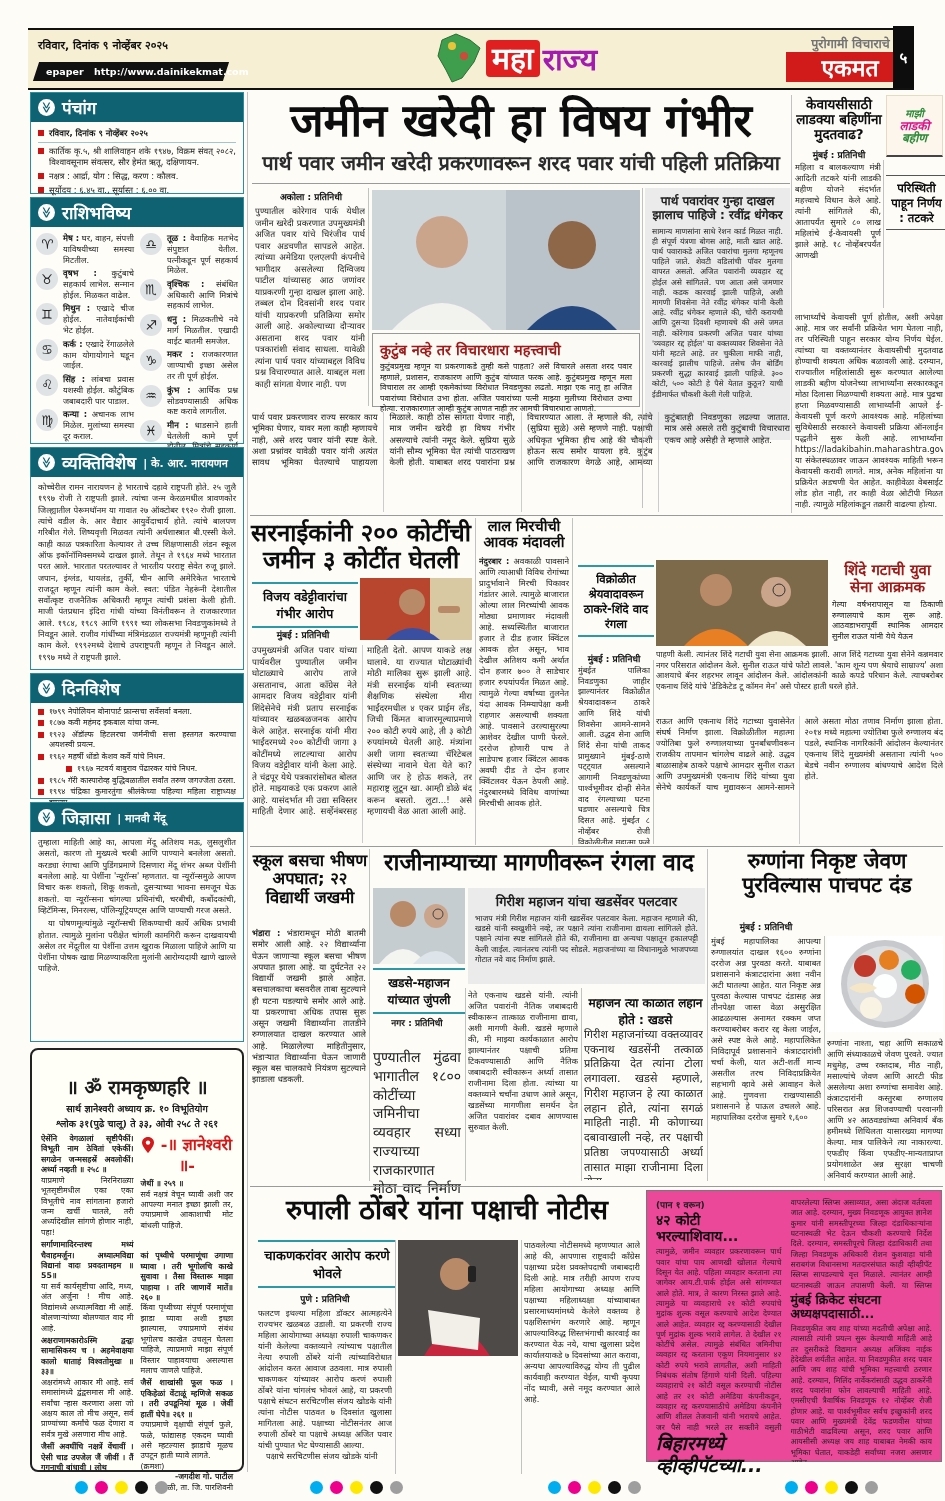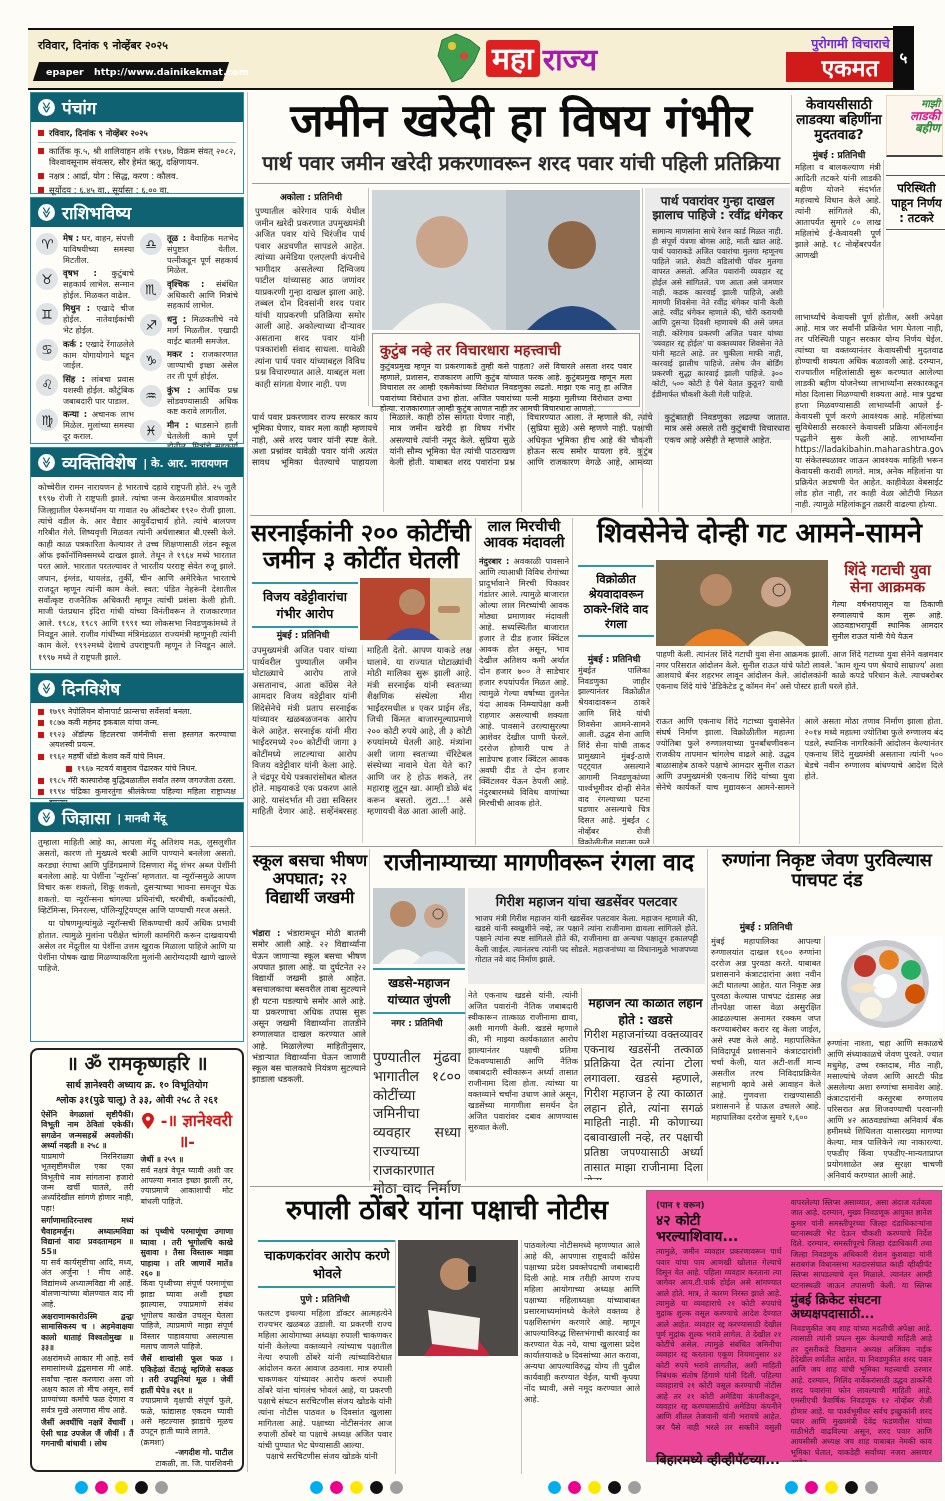--- a/index.html
+++ b/index.html
@@ -33,27 +33,27 @@
   .zrow{display:flex;gap:5px;margin:3px 0;align-items:flex-start;}
   .zic{width:22px;height:22px;border-radius:50%;background:#dfe3e5;color:#222;flex:0 0 auto;
        display:flex;align-items:center;justify-content:center;font-size:13px;}
   .zt{font-size:8.2px;line-height:1.3;text-align:justify;}
   .zt b{font-size:8.4px;}
   .vline{position:absolute;width:1px;background:#c2c2c2;}
   .hline{position:absolute;height:1px;background:#9a9a9a;}
   .dots{position:absolute;display:flex;gap:7px;}
   .dot{width:13px;height:13px;border-radius:50%;}
   .d-c{background:#00aeef}.d-m{background:#ec008c}.d-y{background:#ffe800}.d-k{background:#111}.d-g{background:#9e9e9e}
-  .ram{border:2px solid #222;border-radius:8px;background:#fffef7;box-sizing:border-box;padding:0 9px;}
+  .ram{border:2px solid #222;border-radius:8px;background:#fffef7;box-sizing:border-box;padding:24px 9px;}
   .ramtitle{text-align:center;font-weight:bold;font-size:19px;}
   .ramsub{text-align:center;font-weight:bold;font-size:9.5px;margin-top:2px;}
   .verse{font-weight:bold;}
   .dny{color:#d11a1a;font-weight:bold;text-align:center;font-size:16px;}
-  .ladki{background:#fdf6ec;border:1px solid #e8d9c2;border-bottom:2px solid #444;text-align:right;
-         padding:3px 2px;box-sizing:border-box;line-height:1.05;}
+  .ladki{background:#fdf6ec;border:1px solid #e8d9c2;border-bottom:2px solid #444;text-align:center;
+         padding:13px 2px;box-sizing:border-box;line-height:1.05;}
   .ladki .l1{color:#2e8b3a;font-weight:bold;font-size:10px;font-style:italic;}
   .ladki .l2{color:#d6198a;font-weight:bold;font-size:12px;font-style:italic;}
   .ladki .l3{color:#2e8b3a;font-weight:bold;font-size:12px;font-style:italic;}
   .cols2{column-count:2;column-gap:10px;column-rule:1px solid #ccc;}
   .cols4{column-count:4;column-gap:12px;column-rule:1px solid #ccc;}
   .contbox{border:1.5px solid #777;background:#ec4899;box-sizing:border-box;padding:7px 9px;}
 </style>
 </head>
 <body>
 
@@ -72,21 +72,21 @@
       <svg viewBox="0 0 46 52">
           <path d="M6 8 L20 2 L34 8 L44 16 L38 30 L26 46 L16 50 L10 38 L2 24 Z" fill="#3f9e4d" stroke="#2a6e35"></path>
           <circle cx="16" cy="14" r="4" fill="#e8c43a"></circle>
           <circle cx="28" cy="24" r="4" fill="#cc4b3a"></circle>
         </svg>
     </span>
     <div class="abs" style="left:458px;top:8px;display:flex;align-items:center;">
       <span style="background:#e02020;color:#fff;font-weight:bold;font-size:30px;padding:0 6px;border-radius:4px;line-height:1.25;">महा</span>
       <span style="color:#a21caf;font-weight:bold;font-size:30px;margin-left:3px;">राज्य</span>
     </div>
-    <div class="abs" style="left:760px;top:5px;width:125px;text-align:center;color:#6d28d9;font-weight:bold;font-size:12.5px;">पुरोगामी विचाराचे</div>
+    <div class="abs" style="left:760px;top:5px;width:125px;text-align:center;color:#737373;font-weight:bold;font-size:12.5px;">पुरोगामी विचाराचे</div>
     <div class="abs" style="left:758px;top:22px;width:128px;height:30px;background:#d11a1a;display:flex;align-items:center;justify-content:center;">
       <span style="color:#fff;font-weight:bold;font-size:23px;">एकमत</span>
     </div>
   </div>
   <div class="abs" style="left:893px;top:26px;width:21px;height:62px;background:#0d0d0d;display:flex;align-items:center;justify-content:center;">
     <span style="color:#fff;font-weight:bold;font-size:15px;">५</span>
   </div>
 
   <div class="abs sec" style="left:30px;top:92px;width:214px;height:102px;">
     <div class="sec-head">
@@ -335,21 +335,20 @@
   <div class="vline" style="left:475px;top:518px;height:327px;"></div>
 
   <div class="abs hl" style="left:479px;top:518px;width:90px;font-size:14.5px;">लाल मिरचीची आवक मंदावली</div>
   <div class="abs body" style="left:479px;top:556px;width:90px;height:288px;overflow:hidden;font-size:8.2px;">
     <span class="dl">नंदुरबार :</span>
     <span>अवकाळी पावसाने आणि त्याआधी विविध रोगांच्या प्रादुर्भावाने मिरची पिकावर गंडांतर आले. त्यामुळे बाजारात ओल्या लाल मिरच्यांची आवक मोठ्या प्रमाणावर मंदावली आहे. सध्यस्थितीत बाजारात हजार ते दीड हजार क्विंटल आवक होत असून, भाव देखील अतिशय कमी अर्थात दोन हजार ७०० ते साडेचार हजार रुपयांपर्यंत मिळत आहे. त्यामुळे गेल्या वर्षाच्या तुलनेत यंदा आवक निम्म्यापेक्षा कमी राहणार असल्याची शक्यता आहे. पावसाने उरल्यासुरल्या आशेवर देखील पाणी फेरले. दररोज होणारी पाच ते साडेपाच हजार क्विंटल आवक अवघी दीड ते दोन हजार क्विंटलवर येऊन ठेपली आहे. नंदुरबारमध्ये विविध वाणांच्या मिरचीची आवक होते.</span>
   </div>
 
   <div class="vline" style="left:572px;top:518px;height:327px;"></div>
 
-  <div class="abs hl" style="left:576px;top:518px;width:367px;font-size:27px;">शिवसेनेचे दोन्ही गट आमने-सामने</div>
   <div class="abs tealrule" style="left:578px;top:565px;width:72px;font-size:11.5px;">विक्रोळीत श्रेयवादावरून ठाकरे-शिंदे वाद रंगला</div>
   <div class="abs byline" style="left:578px;top:652px;width:72px;">मुंबई : प्रतिनिधी</div>
   <div class="abs body" style="left:578px;top:666px;width:72px;height:178px;overflow:hidden;font-size:8px;">मुंबईत पालिका निवडणुका जाहीर झाल्यानंतर विक्रोळीत श्रेयवादावरून ठाकरे आणि शिंदे यांची शिवसेना आमने-सामने आली. उद्धव सेना आणि शिंदे सेना यांची ताकद प्रामुख्याने मुंबई-ठाणे पट्ट्यात असल्याने आगामी निवडणुकांच्या पार्श्वभूमीवर दोन्ही सेनेत वाद रंगल्याच्या घटना घडणार असल्याचे चित्र दिसत आहे. मुंबईत ८ नोव्हेंबर रोजी विक्रोळीतील महात्मा फुले रुग्णालयावरून आमदार सुनील</div>
   <div class="abs photo" style="left:656px;top:560px;width:172px;height:86px;">
     <svg viewBox="0 0 172 86" preserveAspectRatio="none">
       <rect width="172" height="86" fill="#7d6a4a"></rect>
       <circle cx="60" cy="30" r="16" fill="#b98a68"></circle>
       <path d="M28 86 Q60 52 92 86 Z" fill="#e87f24"></path>
       <circle cx="120" cy="32" r="15" fill="#caa58c"></circle>
       <path d="M92 86 Q120 56 150 86 Z" fill="#efe5c8"></path>
@@ -388,21 +387,21 @@
   <div class="abs graybox" style="left:468px;top:888px;width:237px;height:96px;">
     <div class="gb-title" style="font-size:13px;">गिरीश महाजन यांचा खडसेंवर पलटवार</div>
     <div class="body" style="font-size:7.8px;height:58px;overflow:hidden;">भाजप मंत्री गिरीश महाजन यांनी खडसेंवर पलटवार केला. महाजन म्हणाले की, खडसे यांनी स्वखुशीने नव्हे, तर पक्षाने त्यांना राजीनामा द्यायला सांगितले होते. पक्षाने त्यांना स्पष्ट सांगितले होते की, राजीनामा द्या अन्यथा पक्षातून हकालपट्टी केली जाईल. त्यानंतरच त्यांनी पद सोडले. महाजनांच्या या विधानामुळे भाजपच्या गोटात नवे वाद निर्माण झाले.</div>
   </div>
   <div class="abs body" style="left:468px;top:990px;width:110px;height:190px;overflow:hidden;font-size:8.2px;">नेते एकनाथ खडसे यांनी. त्यांनी अजित पवारांनी नैतिक जबाबदारी स्वीकारून तात्काळ राजीनामा द्यावा, अशी मागणी केली. खडसे म्हणाले की, मी माझ्या कार्यकाळात आरोप झाल्यानंतर पक्षाची प्रतिमा टिकवण्यासाठी आणि नैतिक जबाबदारी स्वीकारून अर्ध्या तासात राजीनामा दिला होता. त्यांच्या या वक्तव्याने चर्चांना उधाण आले असून, खडसेंच्या मागणीला समर्थन देत अजित पवारांवर दबाव आणण्यास सुरुवात केली.</div>
   <div class="abs quote" style="left:584px;top:990px;width:119px;font-size:12px;border-top:none;border-bottom:none;">महाजन त्या काळात लहान होते : खडसे</div>
   <div class="abs body" style="left:584px;top:1028px;width:119px;height:152px;overflow:hidden;font-size:11px;">गिरीश महाजनांच्या वक्तव्यावर एकनाथ खडसेंनी तत्काळ प्रतिक्रिया देत त्यांना टोला लगावला. खडसे म्हणाले, गिरीश महाजन हे त्या काळात लहान होते, त्यांना सगळं माहिती नाही. मी कोणाच्या दबावाखाली नव्हे, तर पक्षाची प्रतिष्ठा जपण्यासाठी अर्ध्या तासात माझा राजीनामा दिला होता.</div>
 
   <div class="vline" style="left:707px;top:849px;height:332px;"></div>
 
-  <div class="abs hl" style="left:711px;top:850px;width:232px;font-size:18px;">रुग्णांना निकृष्ट जेवण पुरविल्यास पाचपट दंड</div>
+  <div class="abs hl" style="left:711px;top:850px;width:232px;font-size:21px;">रुग्णांना निकृष्ट जेवण पुरविल्यास पाचपट दंड</div>
   <div class="abs byline" style="left:711px;top:920px;width:110px;">मुंबई : प्रतिनिधी</div>
   <div class="abs body" style="left:711px;top:936px;width:110px;height:245px;overflow:hidden;font-size:8.2px;">मुंबई महापालिका आपल्या रुग्णालयांत दाखल १६०० रुग्णांना दररोज अन्न पुरवठा करते. याबाबत प्रशासनाने कंत्राटदारांना अशा नवीन अटी घातल्या आहेत. यात निकृष्ट अन्न पुरवठा केल्यास पाचपट दंडासह अन्न तीनपेक्षा जास्त वेळा असुरक्षित आढळल्यास अनामत रक्कम जप्त करण्याबरोबर करार रद्द केला जाईल, असे स्पष्ट केले आहे. महापालिकेत निविदापूर्व प्रशासनाने कंत्राटदारांशी चर्चा केली, यात अटी-शर्ती मान्य असतील तरच निविदाप्रक्रियेत सहभागी व्हावे असे आवाहन केले आहे. गुणवत्ता राखण्यासाठी प्रशासनाने हे पाऊल उचलले आहे. महापालिका दररोज सुमारे १,६००</div>
   <div class="abs photo" style="left:827px;top:936px;width:116px;height:96px;background:#fff;">
     <svg viewBox="0 0 116 96">
       <circle cx="58" cy="48" r="44" fill="#c7c9cc"></circle>
       <circle cx="58" cy="48" r="38" fill="#dcdee0"></circle>
       <circle cx="38" cy="30" r="11" fill="#c0392b"></circle>
       <circle cx="62" cy="24" r="10" fill="#e67e22"></circle>
       <circle cx="84" cy="34" r="10" fill="#27ae60"></circle>
       <circle cx="88" cy="58" r="10" fill="#d35400"></circle>
@@ -433,21 +432,21 @@
   </div>
 
   <div class="abs body" style="left:524px;top:1240px;width:116px;height:234px;overflow:hidden;font-size:8.2px;">पाठवलेल्या नोटीसमध्ये म्हणण्यात आले आहे की, आपणास राष्ट्रवादी काँग्रेस पक्षाच्या प्रदेश प्रवक्तेपदाची जबाबदारी दिली आहे. मात्र तरीही आपण राज्य महिला आयोगाच्या अध्यक्ष आणि पक्षाच्या महिलाध्यक्षा यांच्याबाबत प्रसारमाध्यमांमध्ये केलेले वक्तव्य हे पक्षशिस्तभंग करणारे आहे. म्हणून आपल्याविरुद्ध शिस्तभंगाची कारवाई का करण्यात येऊ नये, याचा खुलासा प्रदेश कार्यालयाकडे ७ दिवसांच्या आत करावा, अन्यथा आपल्याविरुद्ध योग्य ती पुढील कार्यवाही करण्यात येईल, याची कृपया नोंद घ्यावी, असे नमूद करण्यात आले आहे.</div>
 
   <div class="abs contbox" style="left:646px;top:1190px;width:296px;height:272px;">
     <div style="display:flex;gap:9px;height:100%;">
       <div style="width:47%;">
         <div class="dl" style="font-size:9px;">(पान १ वरून)</div>
         <div class="hl" style="text-align:left;font-size:14px;margin:2px 0 3px;">४२ कोटी भरल्याशिवाय...</div>
         <div class="body" style="font-size:7.7px;height:186px;overflow:hidden;">त्यामुळे, जमीन व्यवहार प्रकरणावरून पार्थ पवार यांचा पाय आणखी खोलात गेल्याचे दिसून येत आहे. पहिला व्यवहार करताना त्या जागेवर आय.टी.पार्क होईल असे सांगण्यात आले होते. मात्र, ते कारण निरस्त झाले आहे. त्यामुळे या व्यवहाराचे २१ कोटी रुपयांचे मुद्रांक शुल्क वसूल करण्याचे आदेश देण्यात आले आहेत. व्यवहार रद्द करण्यासाठी देखील पूर्ण मुद्रांक शुल्क भरावे लागेल. ते देखील २१ कोटींचे असेल. त्यामुळे संबंधित जमिनीचा व्यवहार रद्द करताना एकूण नियमानुसार ४२ कोटी रुपये भरावे लागतील, अशी माहिती निबंधक संतोष हिंगाणे यांनी दिली. पहिल्या व्यवहाराचे २१ कोटी वसूल करण्याची नोटीस आहे तर २१ कोटी अमेडिया कंपनीकडून, व्यवहार रद्द करण्यासाठीचे अमेडिया कंपनीने आणि शीतल तेजवानी यांनी भरायचे आहेत. जर पैसे नाही भरले तर सक्तीने वसुली करण्याची कायद्यात तरतूद आहे. या निर्णयाच्या विरोधात अपील करण्याचा त्यांना अधिकार आहे. मात्र, व्यवहार रद्द करण्यासाठी सहदुय्यम निबंधक कार्यालयात हजर असणे आवश्यक आहे, असेही हिंगाणे यांनी सांगितले.</div>
-        <div class="hl" style="text-align:left;font-size:13px;margin-top:20px;">बिहारमध्ये व्हीव्हीपॅटच्या...</div>
+        <div class="hl" style="text-align:left;font-size:19px;margin-top:0;font-style:italic;">बिहारमध्ये व्हीव्हीपॅटच्या...</div>
       </div>
       <div style="width:53%;">
         <div class="body" style="font-size:7.7px;height:92px;overflow:hidden;">वापरलेल्या स्लिप्स असाव्यात, असा अंदाज वर्तवला जात आहे. दरम्यान, मुख्य निवडणूक आयुक्त ज्ञानेश कुमार यांनी समस्तीपूरच्या जिल्हा दंडाधिकाऱ्यांना घटनास्थळी भेट देऊन चौकशी करण्याचे निर्देश दिले. दरम्यान, समस्तीपूरचे जिल्हा दंडाधिकारी तथा जिल्हा निवडणूक अधिकारी रोशन कुशवाहा यांनी सराबगंज विधानसभा मतदारसंघात काही व्हीव्हीपॅट स्लिप्स सापडल्याचे वृत्त मिळाले. त्यानंतर आम्ही घटनास्थळी जाऊन तपासणी केली. या स्लिप्स कमिशनिंग अँड डिस्पॅच सेंटरमध्ये सापडल्या. या मॉक पोलसाठी वापरलेल्या स्लिप्स आहेत, असे म्हटले.</div>
         <div class="hl" style="text-align:left;font-size:12.5px;margin:3px 0;">मुंबई क्रिकेट संघटना अध्यक्षपदासाठी...</div>
         <div class="body" style="font-size:7.7px;height:138px;overflow:hidden;">निवडणुकीत जय शाह यांच्या मदतीची अपेक्षा आहे. त्यासाठी त्यांनी प्रयत्न सुरू केल्याची माहिती आहे तर दुसरीकडे विद्यमान अध्यक्ष अजिंक्य नाईक हेदेखील शर्यतीत आहेत. या निवडणुकीत शरद पवार आणि जय शाह यांची भूमिका महत्त्वाची ठरणार आहे. दरम्यान, मिलिंद नार्वेकरांसाठी उद्धव ठाकरेंनी शरद पवारांना फोन लावल्याची माहिती आहे. एमसीएची त्रैवार्षिक निवडणूक १२ नोव्हेंबर रोजी होणार आहे. या पार्श्वभूमीवर सर्वच इच्छुकांनी शरद पवार आणि मुख्यमंत्री देवेंद्र फडणवीस यांच्या गाठीभेटी वाढविल्या असून, शरद पवार आणि आयसीसी अध्यक्ष जय शाह याबाबत नेमकी काय भूमिका घेतात, याकडेही सर्वांच्या नजरा असणार आहेत.</div>
       </div>
     </div>
   </div>
 
   <div class="dots" style="left:75px;top:1481px;">

